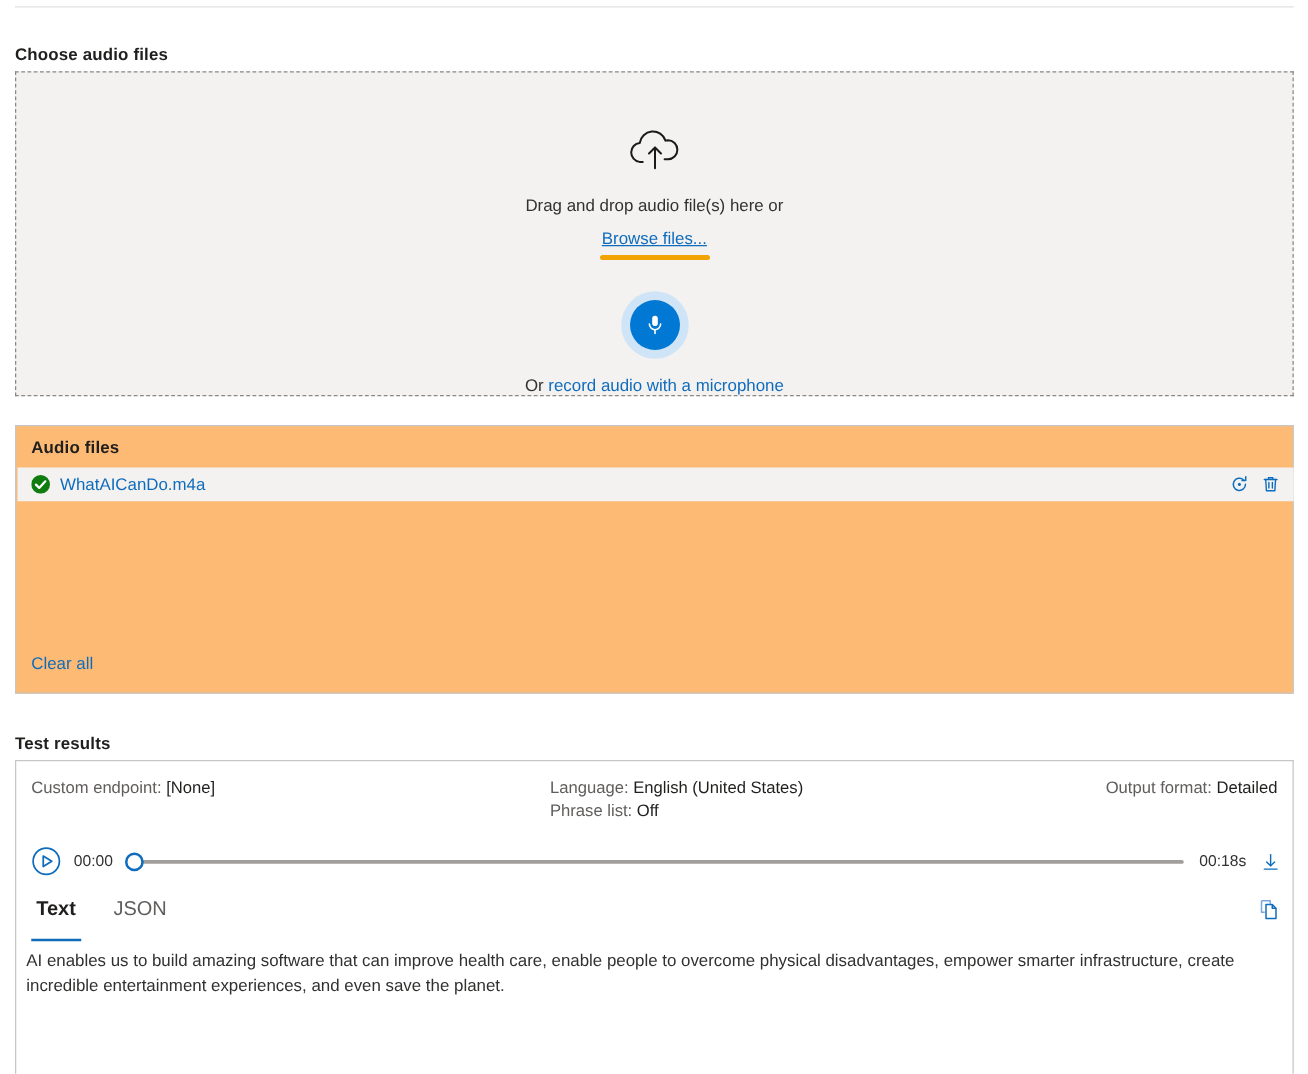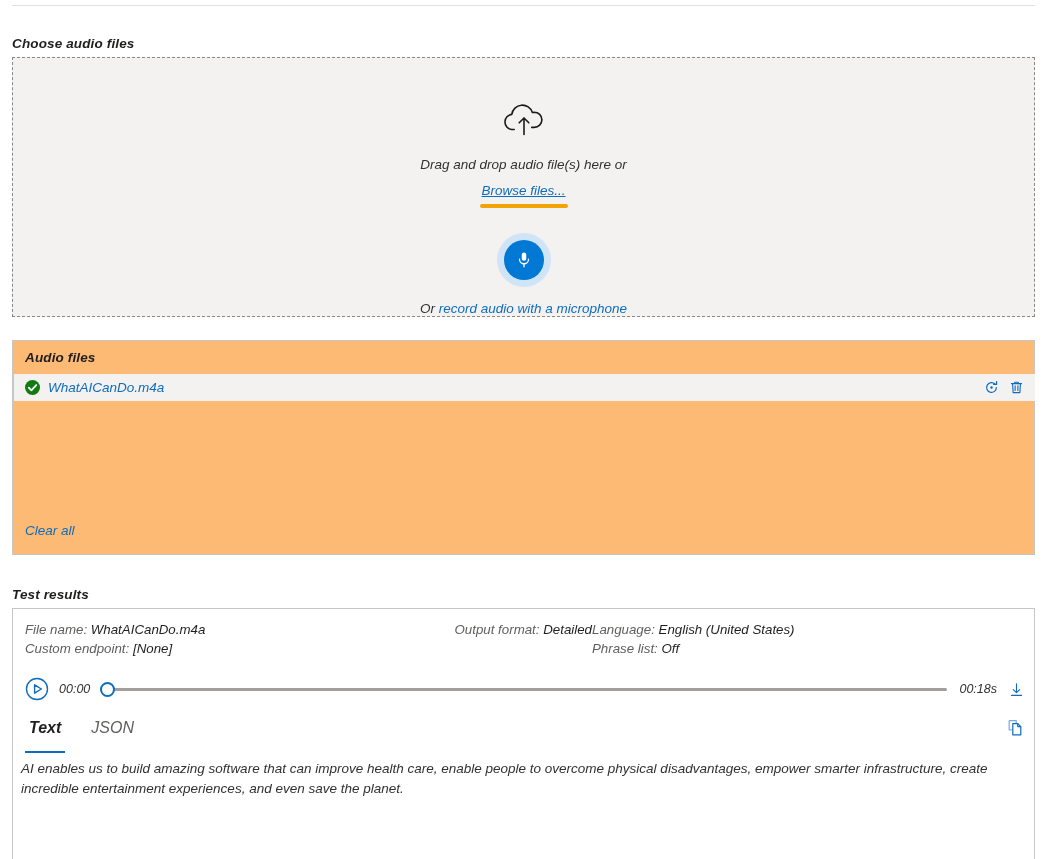--- a/index.html
+++ b/index.html
@@ -4,21 +4,21 @@
 <style>
   * { box-sizing: border-box; }
   html, body {
     margin: 0; padding: 0;
     width: 1046px; height: 859px;
     background: #ffffff;
     font-family: "Liberation Sans", sans-serif;
     color: #323130;
     overflow: hidden;
   }
-  .page { position: relative; width: 1046px; height: 859px; font-style: italic; }
+  .page { position: relative; width: 1046px; height: 859px; }
 
   .top-divider {
     position: absolute; left: 12px; top: 5px;
     width: 1023px; height: 1px; background: #e1e1e1;
   }
 
   .section-label {
     font-size: 13.5px; font-weight: 700; color: #201f1e;
     letter-spacing: 0.01em;
   }
@@ -226,34 +226,32 @@
 
     <div class="clear-all">Clear all</div>
   </div>
 
   <div class="section-label results-label">Test results</div>
 
   <div class="results-panel">
 
     <div class="meta">
       <div class="meta-col c1">
-        <div><span class="meta-lbl">File name:</span>
-             <span class="meta-val">WhatAICanDo.m4a</span></div>
         <div><span class="meta-lbl">Custom endpoint:</span>
              <span class="meta-val">[None]</span></div>
-      </div>
-      <div class="meta-col c3">
-        <div><span class="meta-lbl">Output format:</span>
-             <span class="meta-val">Detailed</span></div>
       </div>
       <div class="meta-col c2">
         <div><span class="meta-lbl">Language:</span>
              <span class="meta-val">English (United States)</span></div>
         <div><span class="meta-lbl">Phrase list:</span>
              <span class="meta-val">Off</span></div>
+      </div>
+      <div class="meta-col c3">
+        <div><span class="meta-lbl">Output format:</span>
+             <span class="meta-val">Detailed</span></div>
       </div>
     </div>
 
     <div class="player">
       <span class="play-btn">
         <svg viewBox="0 0 24 24" fill="none" stroke="currentColor" stroke-width="1.4">
           <circle cx="12" cy="12" r="10.5"></circle>
           <path d="M9.6 7.8 16.4 12 9.6 16.2z" fill="none" stroke-linejoin="round"></path>
         </svg>
       </span>

